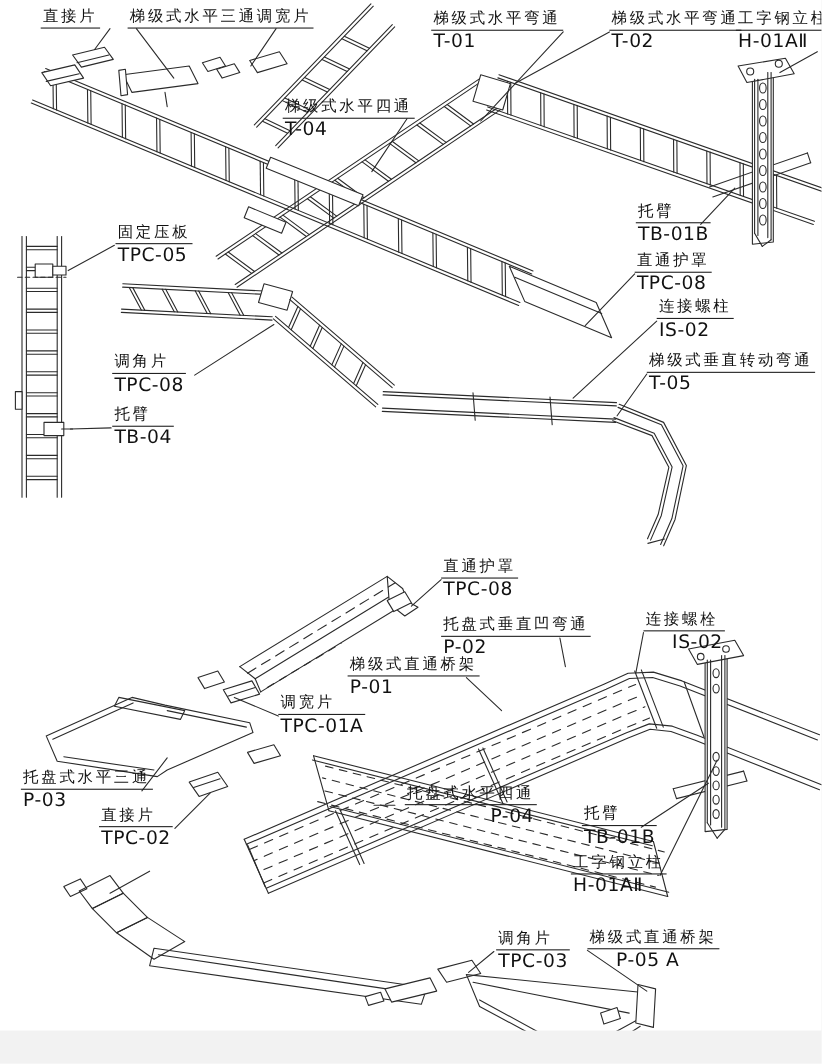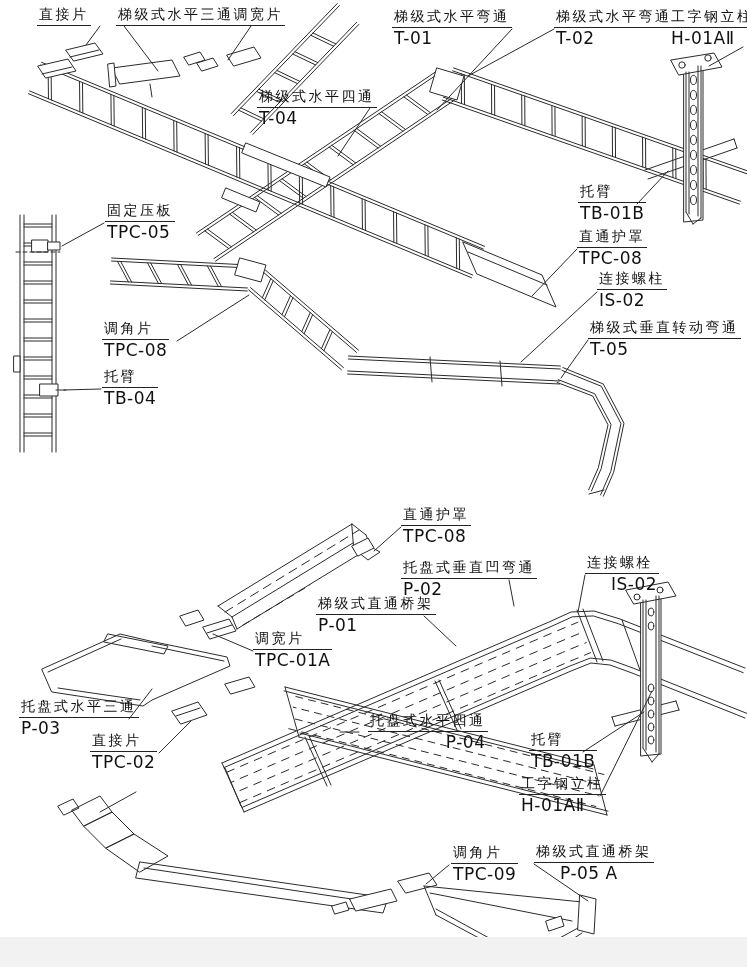--- a/index.html
+++ b/index.html
@@ -418,19 +418,19 @@
   <div class="callout" style="left:529px;top:731px">
       <span class="name">托臂</span>
       <span class="code">TB-01B</span>
     </div>
   <div class="callout" style="left:519px;top:775px">
       <span class="name">工字钢立柱</span>
       <span class="code">H-01AⅡ</span>
     </div>
   <div class="callout" style="left:451px;top:844px">
       <span class="name">调角片</span>
-      <span class="code">TPC-09</span>
+      <span class="code">TPC-03</span>
     </div>
   <div class="callout code-mid" style="left:534px;top:843px">
       <span class="name">梯级式直通桥架</span>
       <span class="code">P-05 A</span>
     </div>
 </div>
 
 </body></html>

